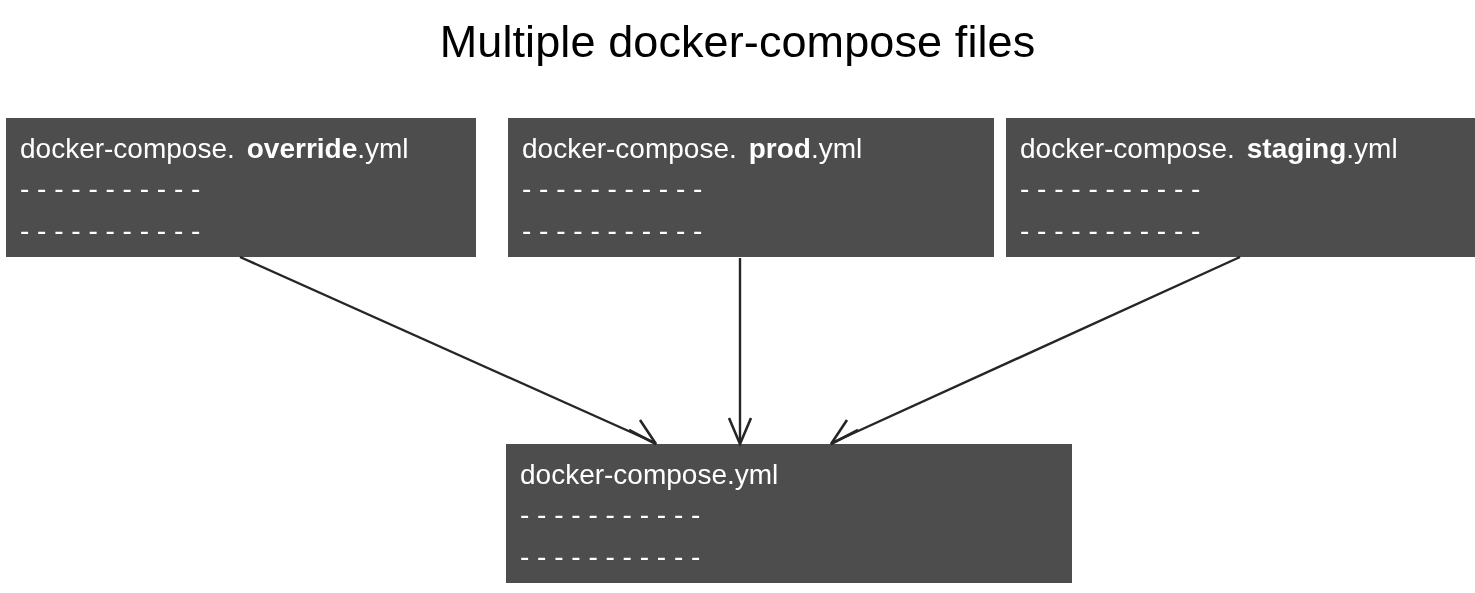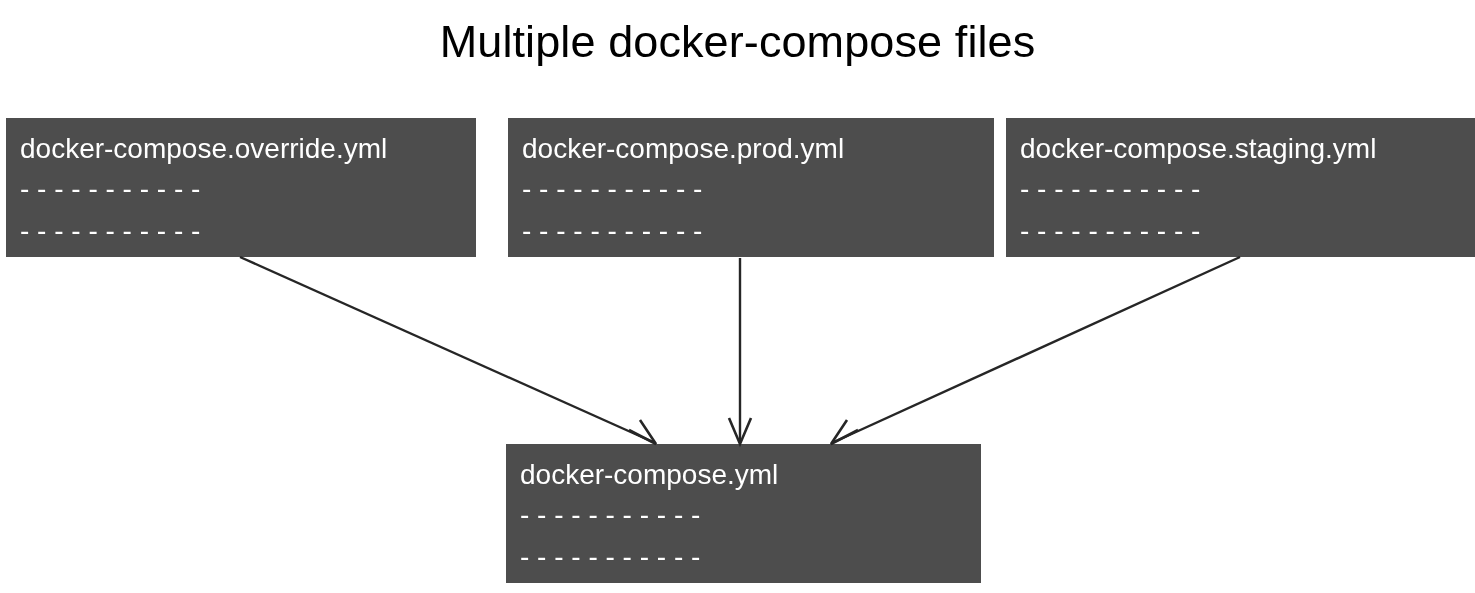--- a/index.html
+++ b/index.html
@@ -39,31 +39,32 @@
   .file-box {
     position: absolute;
     background: #4d4d4d;
     box-sizing: border-box;
     padding: 14px 0 0 14px;
     overflow: hidden;
   }
   .box-top-1 { left: 6px;    top: 118px; width: 470px; height: 139px; }
   .box-top-2 { left: 508px;  top: 118px; width: 486px; height: 139px; }
   .box-top-3 { left: 1006px; top: 118px; width: 480px; height: 139px; }
-  .box-bottom { left: 506px; top: 444px; width: 475px; height: 139px; }
+  .box-bottom { left: 506px; top: 444px; width: 566px; height: 139px; }
 
   .file-name {
     font-size: 28px;
     font-weight: 400;
     line-height: 34px;
     color: #ffffff;
     white-space: nowrap;
   }
   .file-name .emph {
-    font-weight: 400;
+    font-weight: 700;
+    margin-left: 12px;
   }
 
   .dash-line {
     font-size: 28px;
     line-height: 34px;
     color: #ffffff;
     white-space: pre;
     letter-spacing: 0px;
     font-family: "Liberation Sans", sans-serif;
   }

